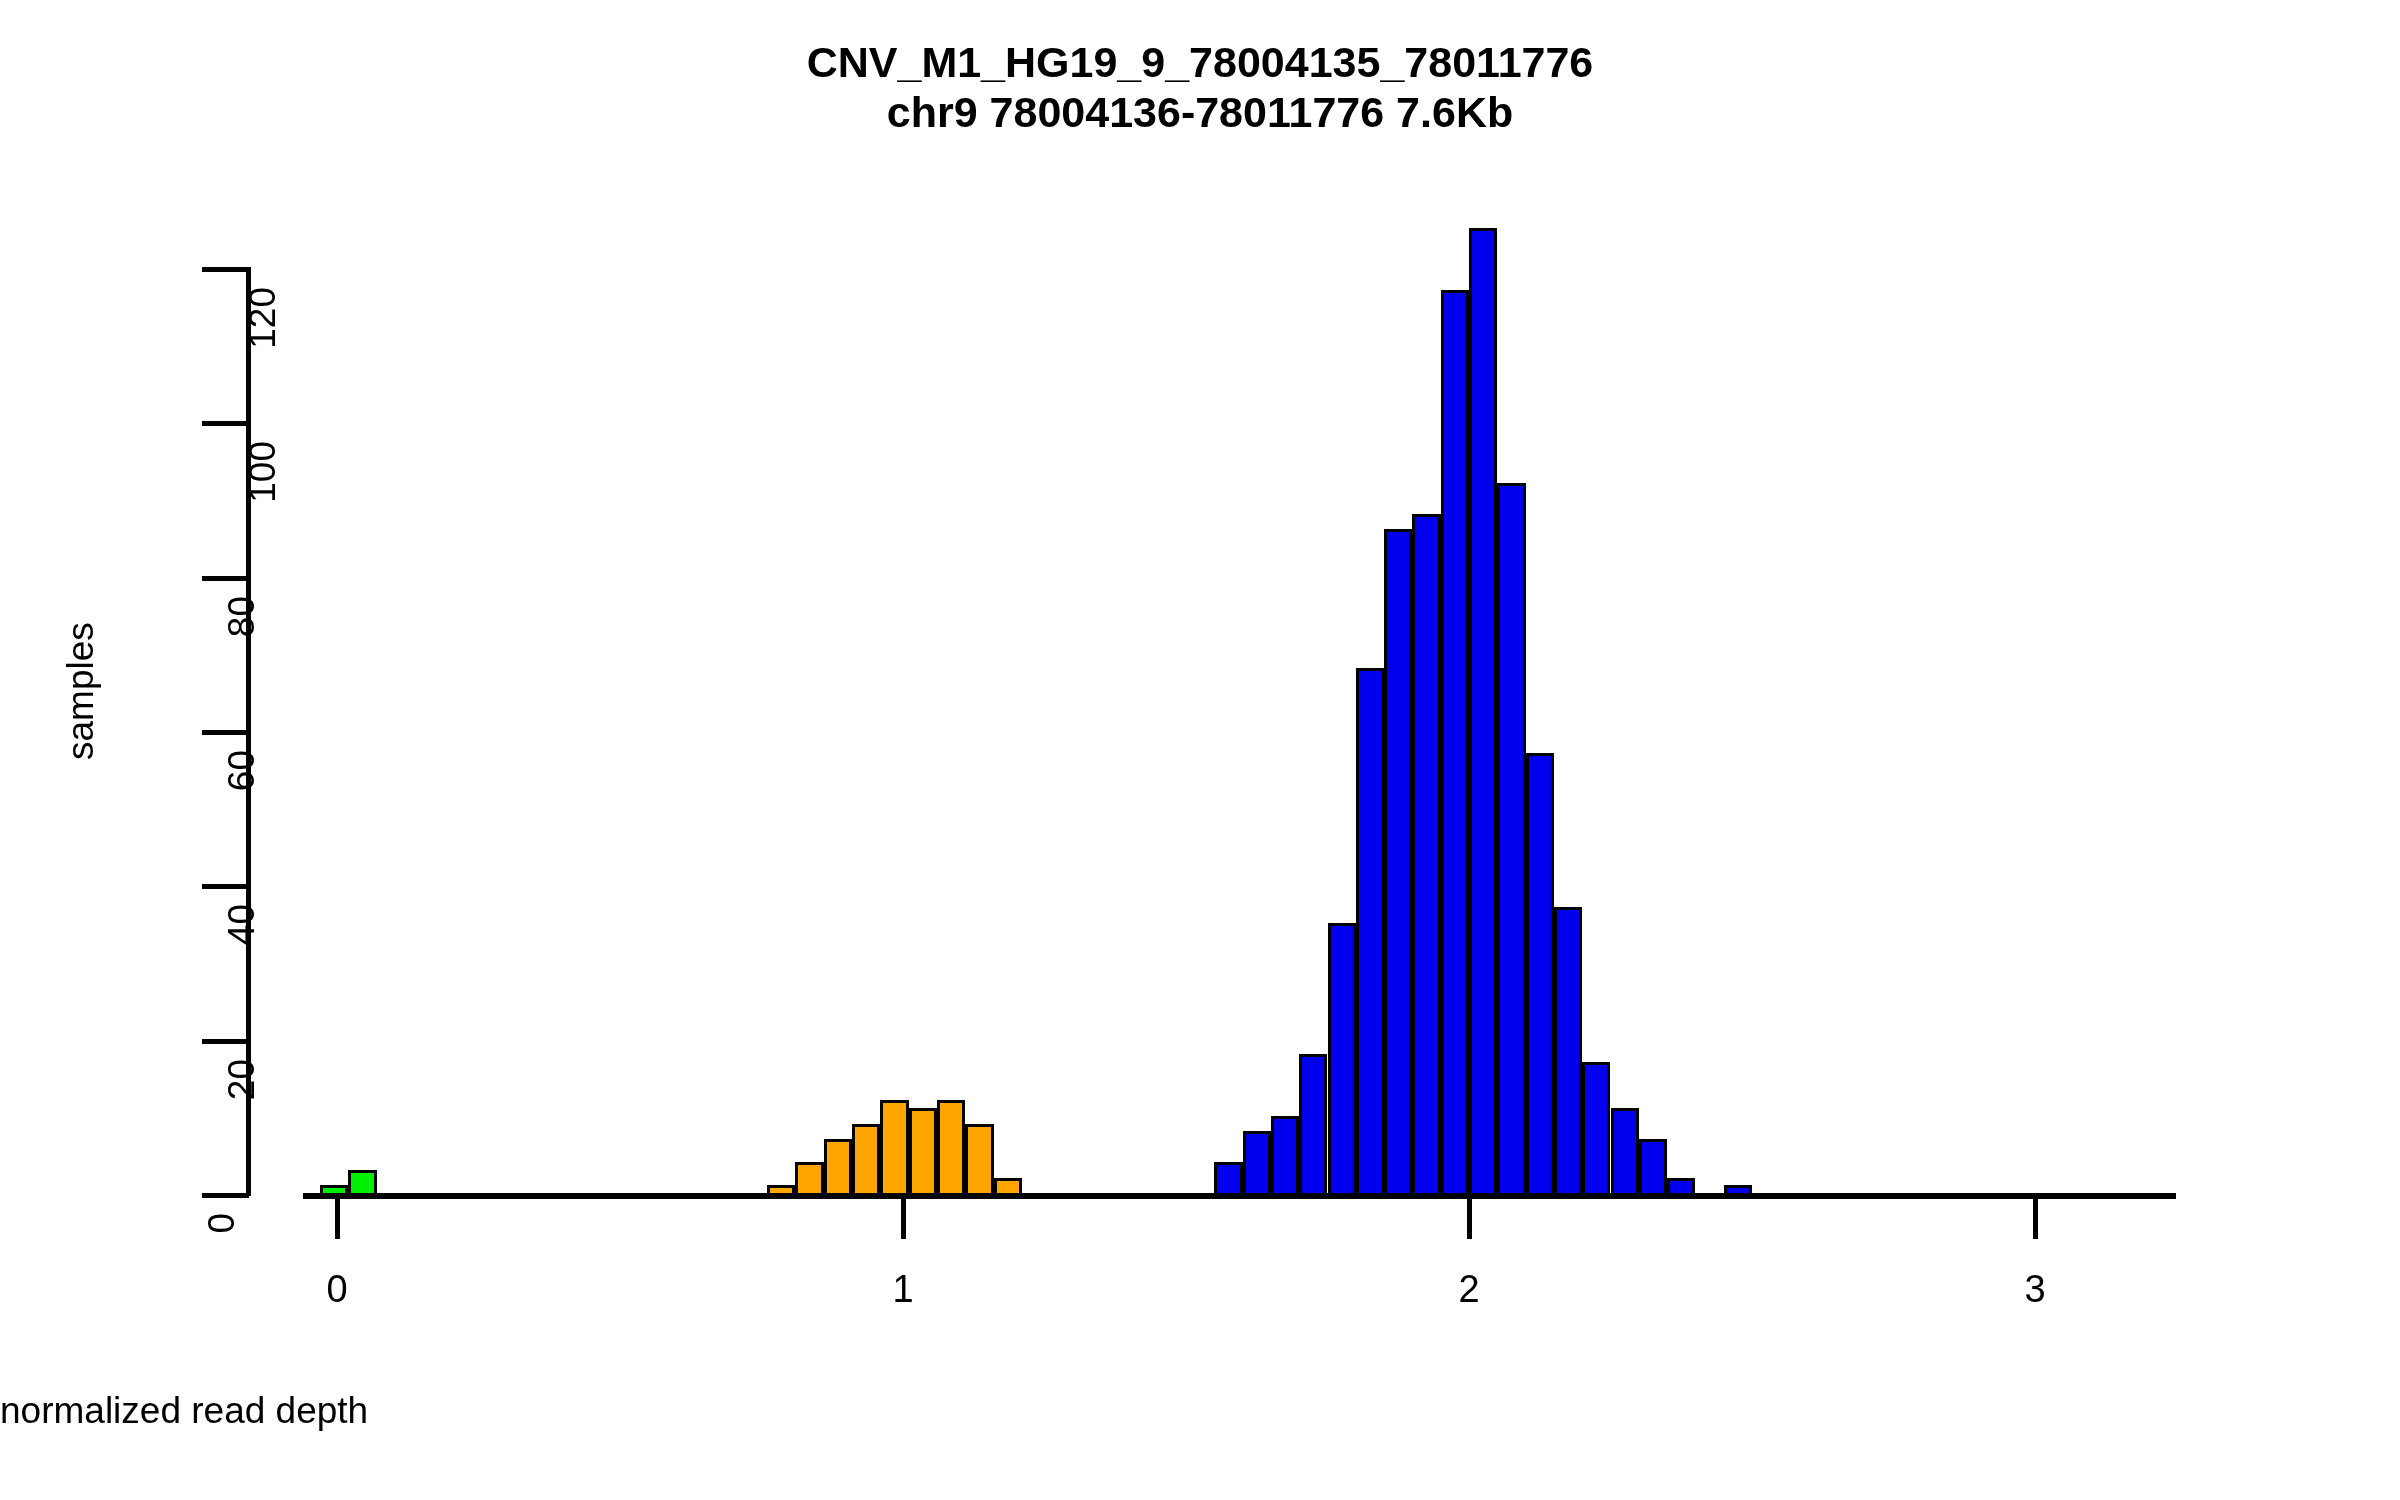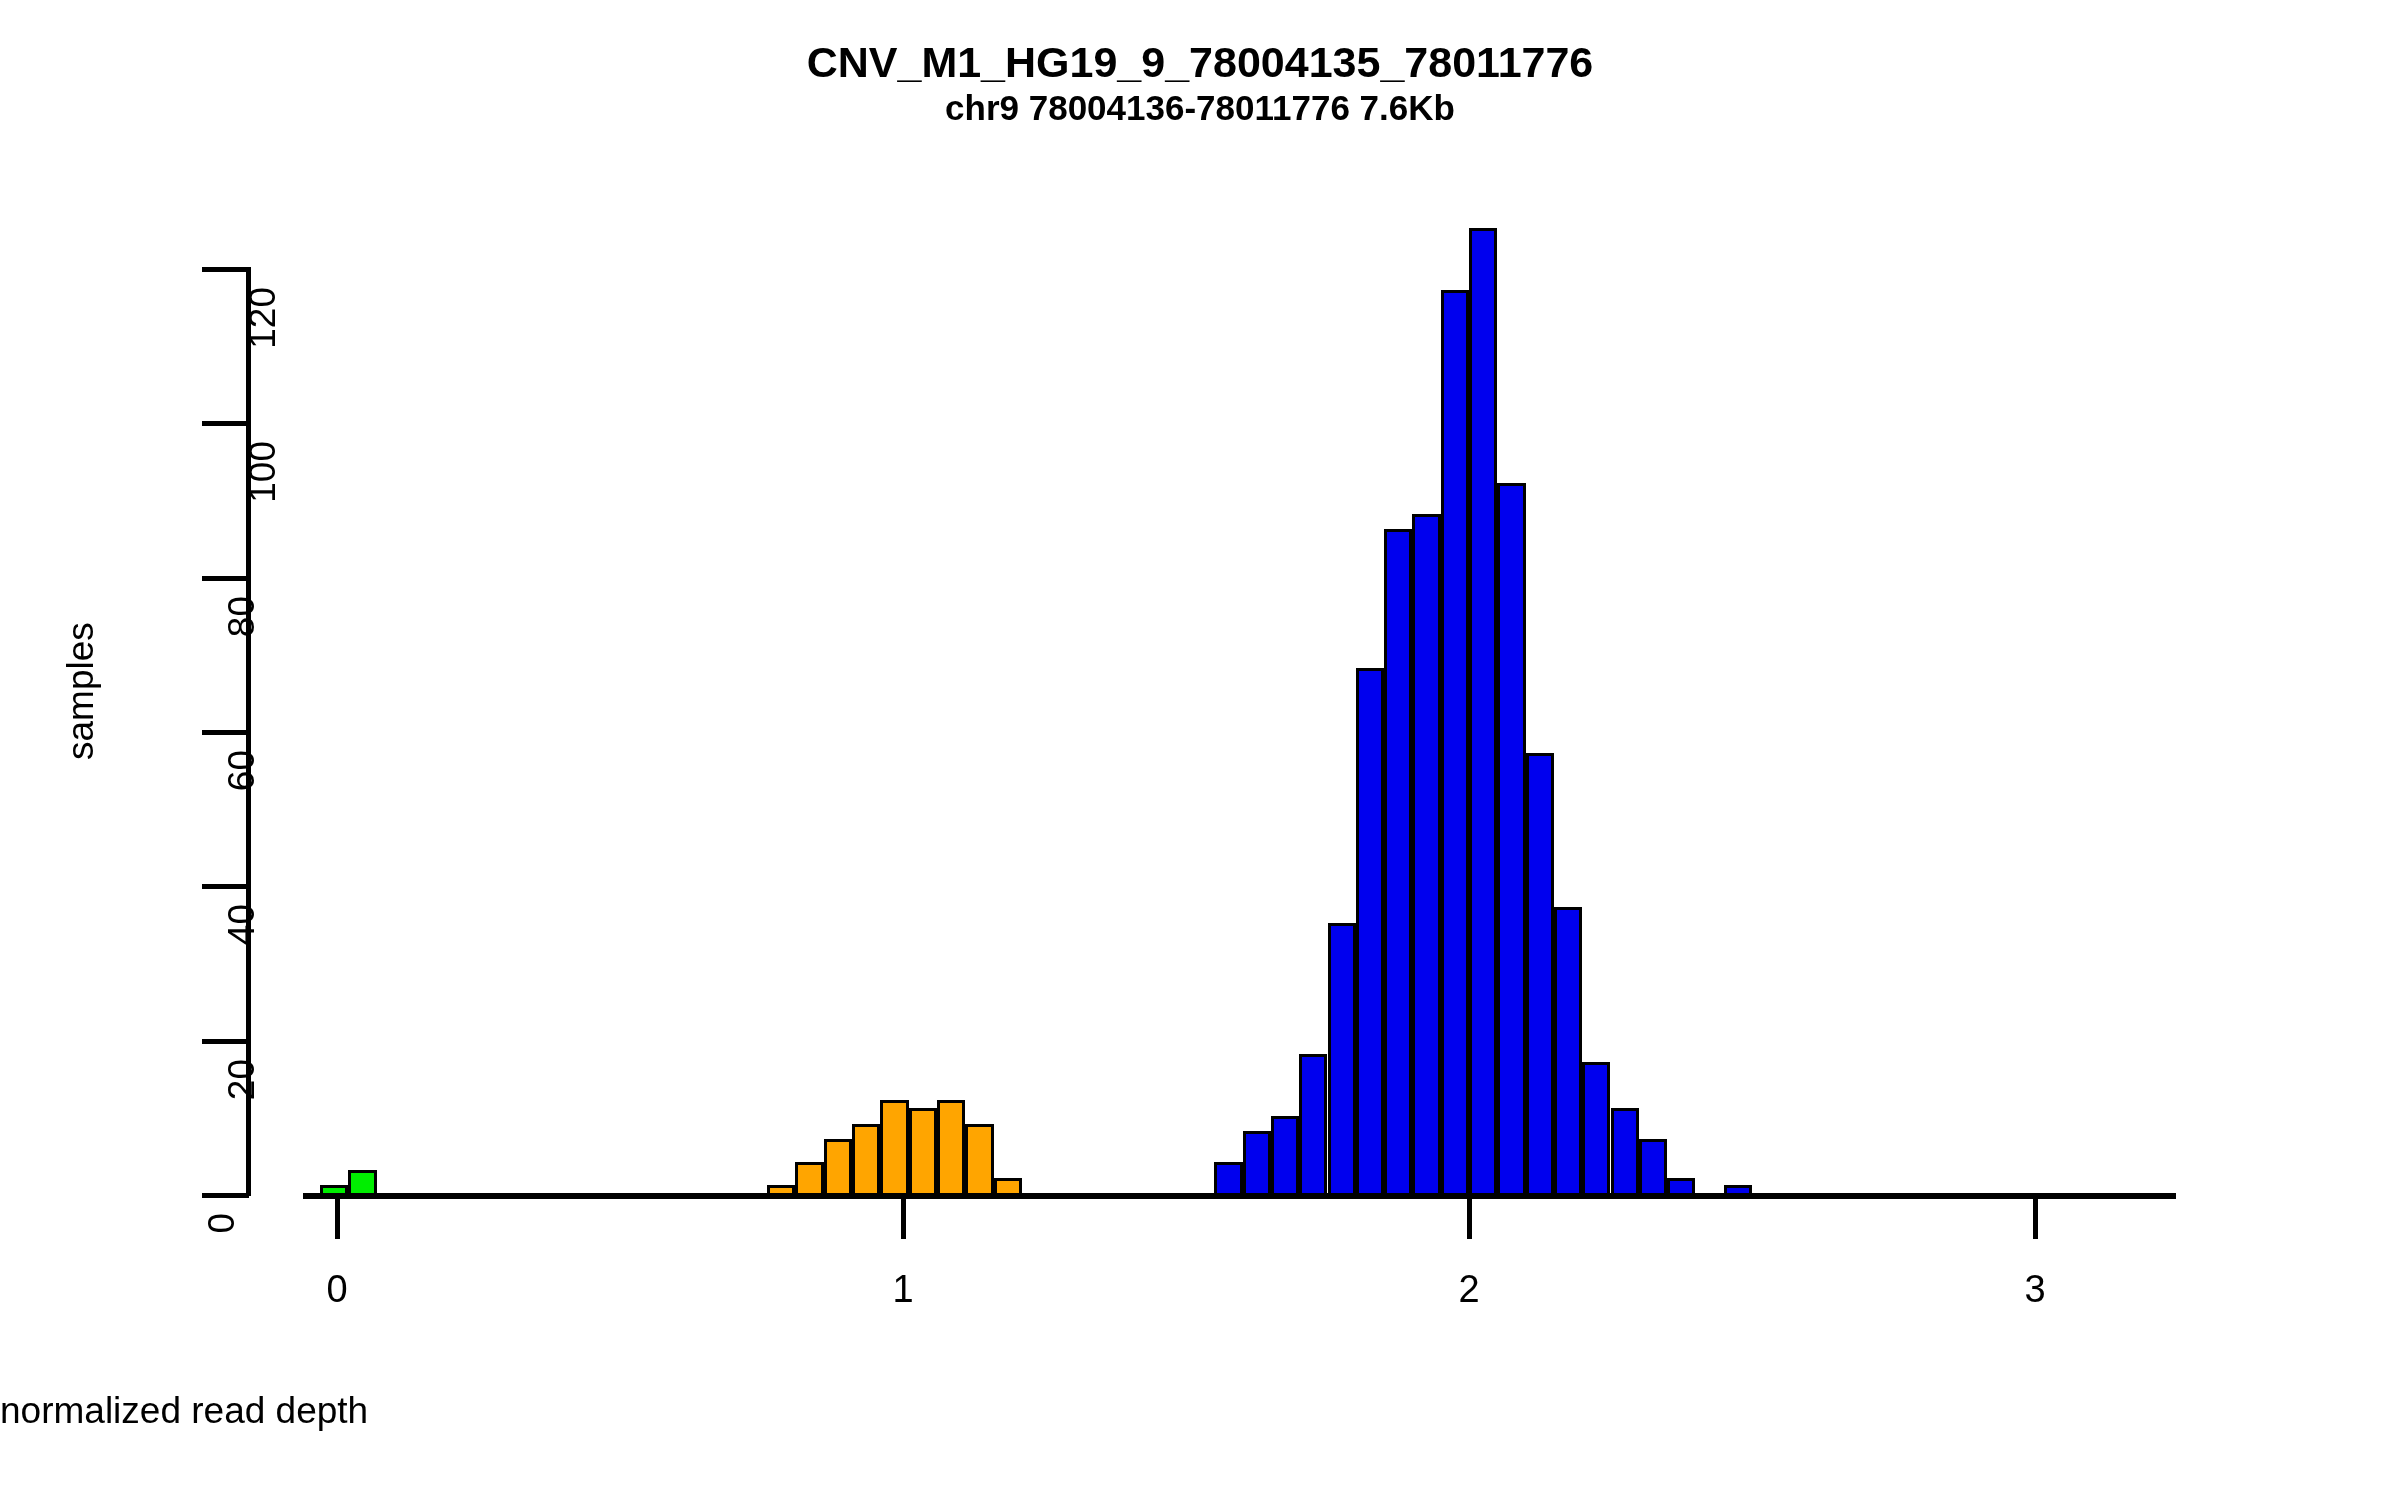--- a/index.html
+++ b/index.html
@@ -1,20 +1,20 @@
 <!DOCTYPE html>
 <html><head>
 <meta charset="utf-8">
 <style>
   html,body{margin:0;padding:0;background:#ffffff;}
   body{width:2400px;height:1500px;font-family:"Liberation Sans",sans-serif;position:relative;overflow:hidden;}
   #plot{position:absolute;left:0;top:0;width:2400px;height:1500px;}
   .title{position:absolute;left:0;width:2400px;text-align:center;font-weight:bold;color:#000;letter-spacing:0px;}
   #title1{top:38px;font-size:43px;}
-  #title2{top:88px;font-size:35px;}
+  #title2{top:88px;font-size:43px;}
   #ylab{position:absolute;font-size:37px;color:#000;transform:rotate(-90deg);transform-origin:left top;white-space:nowrap;}
   #xlab{position:absolute;left:0;width:2400px;font-size:37px;color:#000;top:1390px;}
   .ytick-label{position:absolute;font-size:37px;color:#000;transform:rotate(-90deg);transform-origin:right top;white-space:nowrap;text-align:center;}
   .xtick-label{position:absolute;font-size:38px;color:#000;text-align:center;white-space:nowrap;}
   .axis-line{position:absolute;background:#000;}
   .tick{position:absolute;background:#000;}
   .bar{position:absolute;border:3px solid #000;box-sizing:border-box;}
 </style>
 </head>
 <body>

